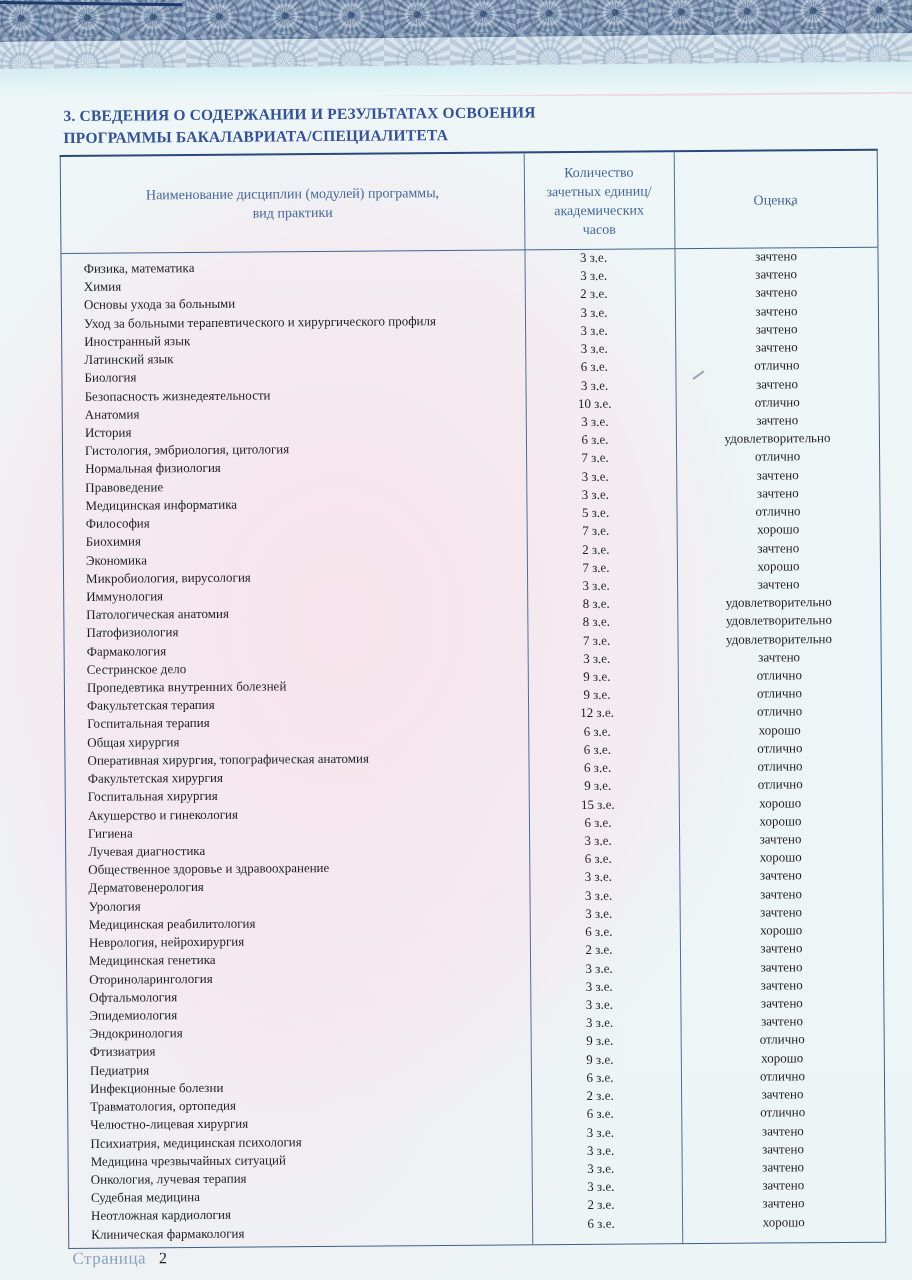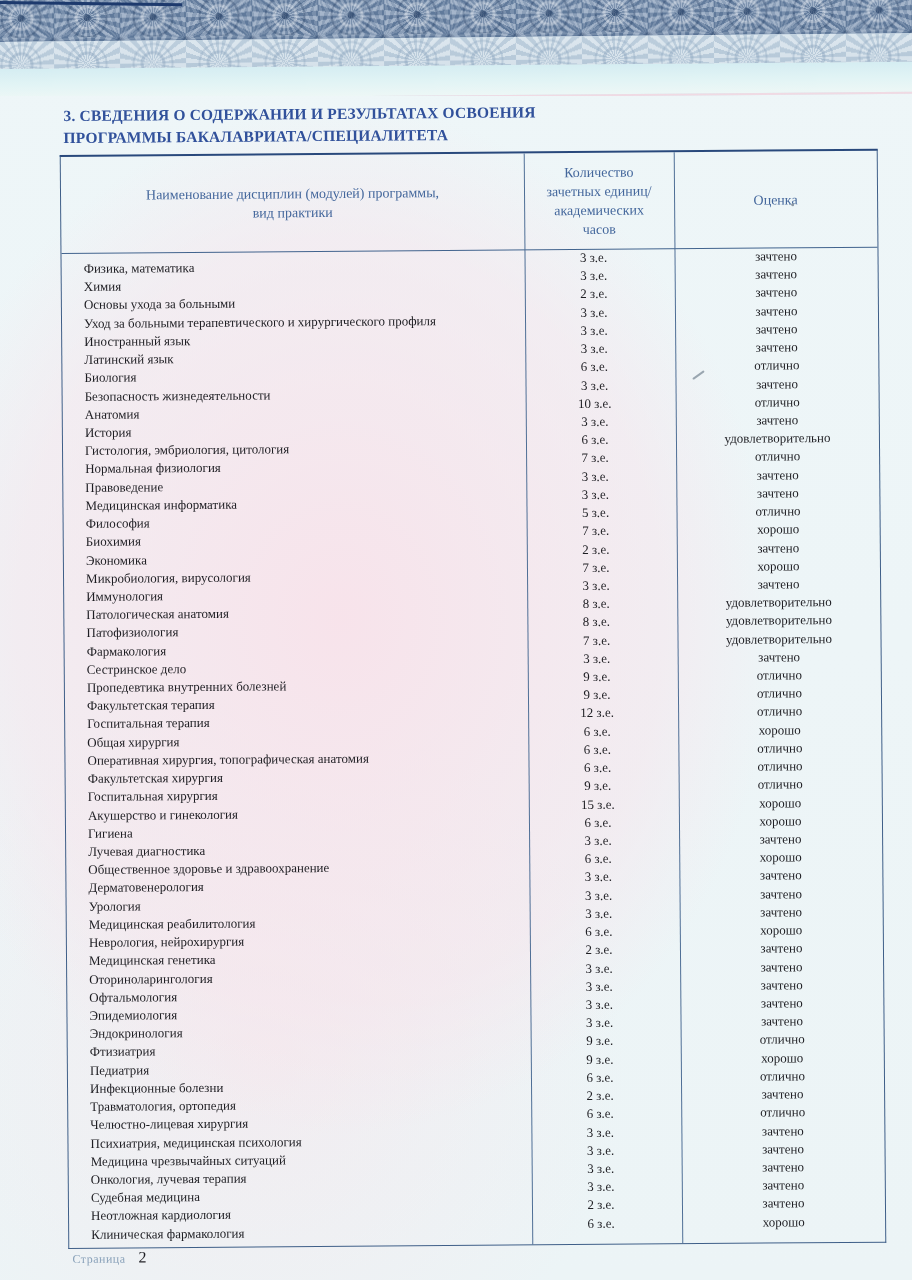--- a/index.html
+++ b/index.html
@@ -72,21 +72,21 @@
   .th.h-grade{flex:1;}
 
   .tbody{padding:6px 0 4px 0;}
   .trow{display:flex;height:18.22px;line-height:18.22px;font-size:13px;color:#1d1d22;}
   .c-name{width:463px;padding-left:22px;box-sizing:border-box;white-space:nowrap;overflow:visible;}
   .c-credits{width:150px;text-align:center;transform:translate(-6px,-7px);}
   .c-grade{flex:1;text-align:center;transform:translateY(-7px);}
 
   
   .pagefoot{position:absolute;left:68px;top:1246px;display:flex;align-items:baseline;}
-  .pagefoot .lbl{color:#8aa2ba;font-size:12px;letter-spacing:0.5px;}
+  .pagefoot .lbl{color:#8aa2ba;font-size:17px;letter-spacing:0.5px;}
   .pagefoot .num{color:#1e1e24;font-size:16px;margin-left:13px;}
 
   
   .artifact-slash{position:absolute;left:694px;top:376px;width:14px;height:2px;background:#9aa6b0;transform:rotate(-35deg);border-radius:2px;}
   .artifact-dot{position:absolute;left:795px;top:206px;width:3px;height:3px;background:#8b97a3;border-radius:50%;}
 </style>
 </head>
 <body>
 
 <div class="band">

